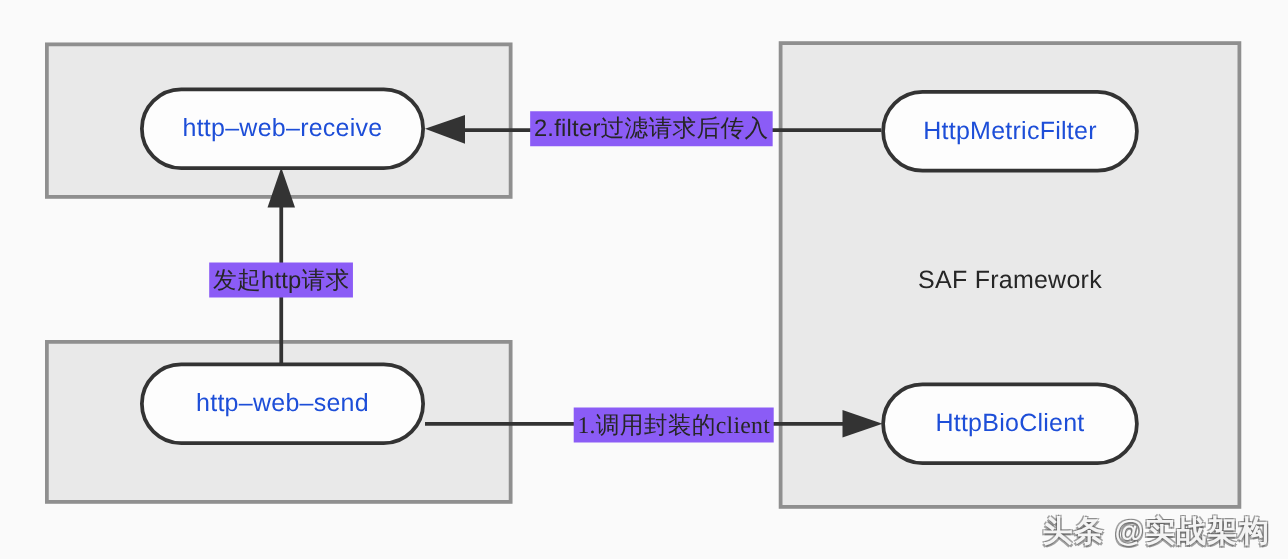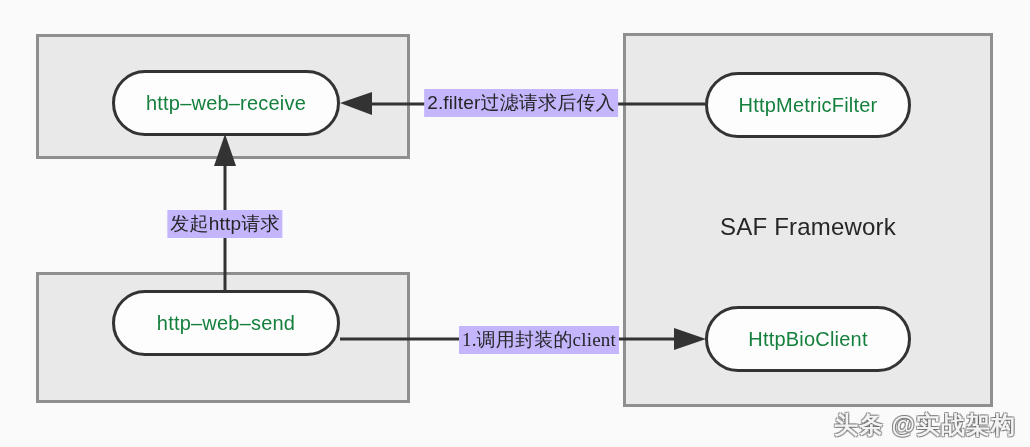--- a/index.html
+++ b/index.html
@@ -25,36 +25,36 @@
     border: 3px solid #8f8f8f;
     box-sizing: border-box;
   }
   #group-client-receive { left: 36px;  top: 34px;  width: 374px; height: 125px; }
   #group-client-send    { left: 36px;  top: 272px; width: 374px; height: 131px; }
   #group-saf            { left: 623px; top: 33px;  width: 370px; height: 374px; }
 
   .group-label {
     position: absolute;
     color: #262626;
-    font-size: 24px;
+    font-size: 20px;
     letter-spacing: 0.2px;
     white-space: nowrap;
   }
   #saf-label { left: 623px; top: 213px; width: 370px; text-align: center; }
 
   .node {
     position: absolute;
     background: #fdfdfd;
     border: 3px solid #333333;
     border-radius: 34px;
     box-sizing: border-box;
     display: flex;
     align-items: center;
     justify-content: center;
-    color: #15803d;
+    color: #1d4ed8;
     font-size: 20px;
     letter-spacing: 0.2px;
     white-space: nowrap;
   }
   #node-http-web-receive { left: 112px; top: 70px;  width: 228px; height: 66px; }
   #node-http-web-send    { left: 112px; top: 290px; width: 228px; height: 66px; }
   #node-httpmetricfilter { left: 705px; top: 72px;  width: 206px; height: 66px; }
   #node-httpbioclient    { left: 705px; top: 306px; width: 206px; height: 66px; }
 
   .conn-svg {
@@ -68,21 +68,21 @@
   }
   .conn-line {
     stroke: #333333;
     stroke-width: 3;
     fill: none;
   }
   .conn-head { fill: #333333; }
 
   .edge-label {
     position: absolute;
-    background: #c4b5fd;
+    background: #8b5cf6;
     color: #262626;
     font-size: 19px;
     letter-spacing: 0.2px;
     white-space: nowrap;
     padding: 1px 3px;
     transform: translate(-50%, -50%);
   }
   #edge-label-filter  { left: 521px; top: 103px; }
   #edge-label-client  { left: 539px; top: 340px; font-family: Liberation Serif, serif; }
   #edge-label-request { left: 225px; top: 224px; }

